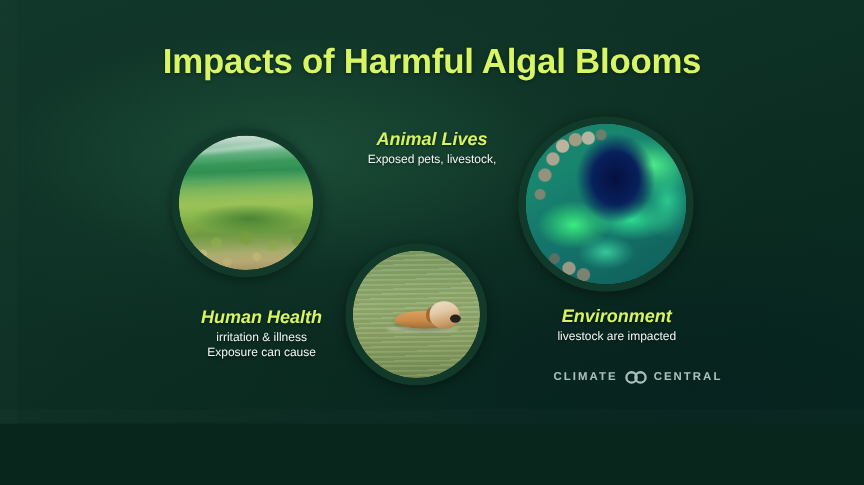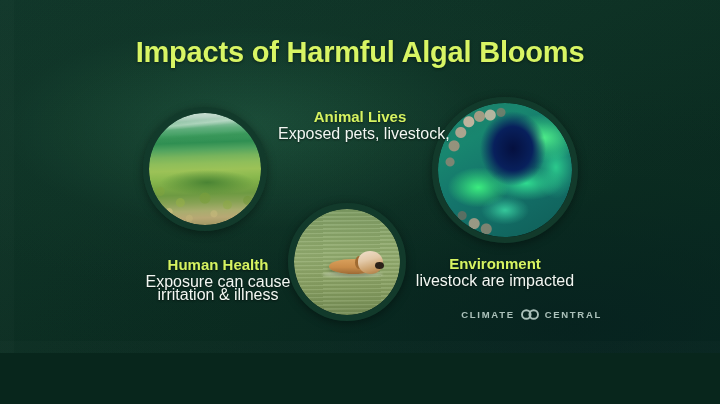--- a/index.html
+++ b/index.html
@@ -201,33 +201,34 @@
       radial-gradient(circle at 18% 84%, rgba(120,110,96,0.7) 0 4px, rgba(0,0,0,0) 5px);
   }
 
   
   .label-block { position:absolute; z-index:7; text-align:center; }
   .label-head {
     font-size:15px; font-weight:bold;
     color:#d6f361;
     text-shadow:0 1px 2px rgba(0,0,0,0.5);
     white-space:nowrap;
+    font-style:italic;
   }
   .label-desc {
     margin-top:2px;
-    font-size:16px;
+    font-size:10px;
     line-height:13px;
     color:#f2f7f2;
     text-shadow:0 1px 2px rgba(0,0,0,0.55);
     white-space:nowrap;
   }
 
   #block-animal { left:278px; top:108px; width:164px; }
   #block-human  { left:136px; top:256px; width:164px;text-align:center; }
-  #block-env    { left:405px; top:255px; width:180px; }
+  #block-env    { left:424px; top:255px; width:180px; }
 
   
   #logo {
     position:absolute;
     right:118px; bottom:33px;
     display:flex; align-items:center; gap:5px;
     z-index:8;
     opacity:0.82;
     margin-left:48px;
   }
@@ -273,22 +274,22 @@
   <div class="label-block" id="block-animal">
     <div class="label-head">Animal Lives</div>
     <div class="label-desc">
       <div>Exposed pets, livestock,</div>
     </div>
   </div>
 
   <div class="label-block" id="block-human">
     <div class="label-head">Human Health</div>
     <div class="label-desc">
+      <div>irritation &amp; illness</div>
       <div>Exposure can cause</div>
-      <div>irritation &amp; illness</div>
     </div>
   </div>
 
   <div class="label-block" id="block-env">
     <div class="label-head">Environment</div>
     <div class="label-desc">
       <div>livestock are impacted</div>
     </div>
   </div>
 

